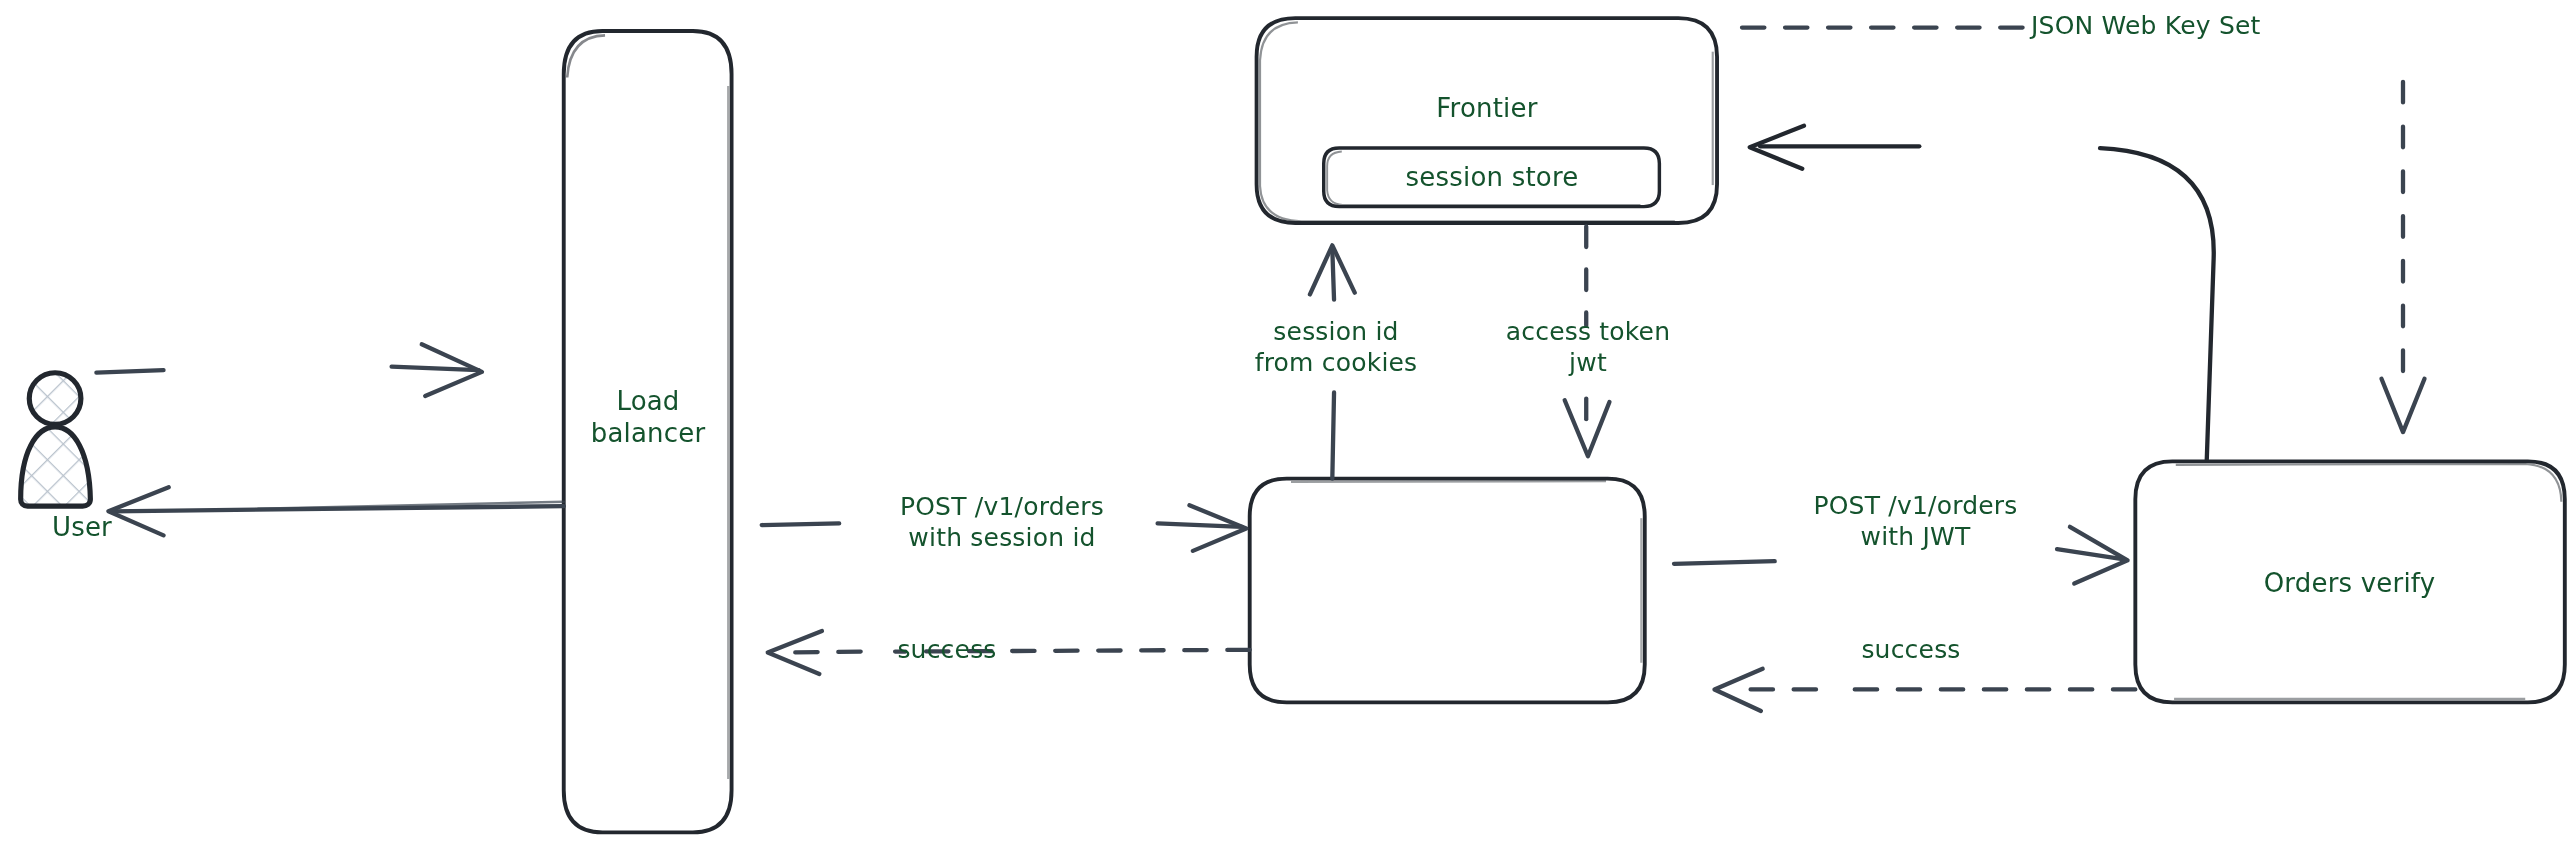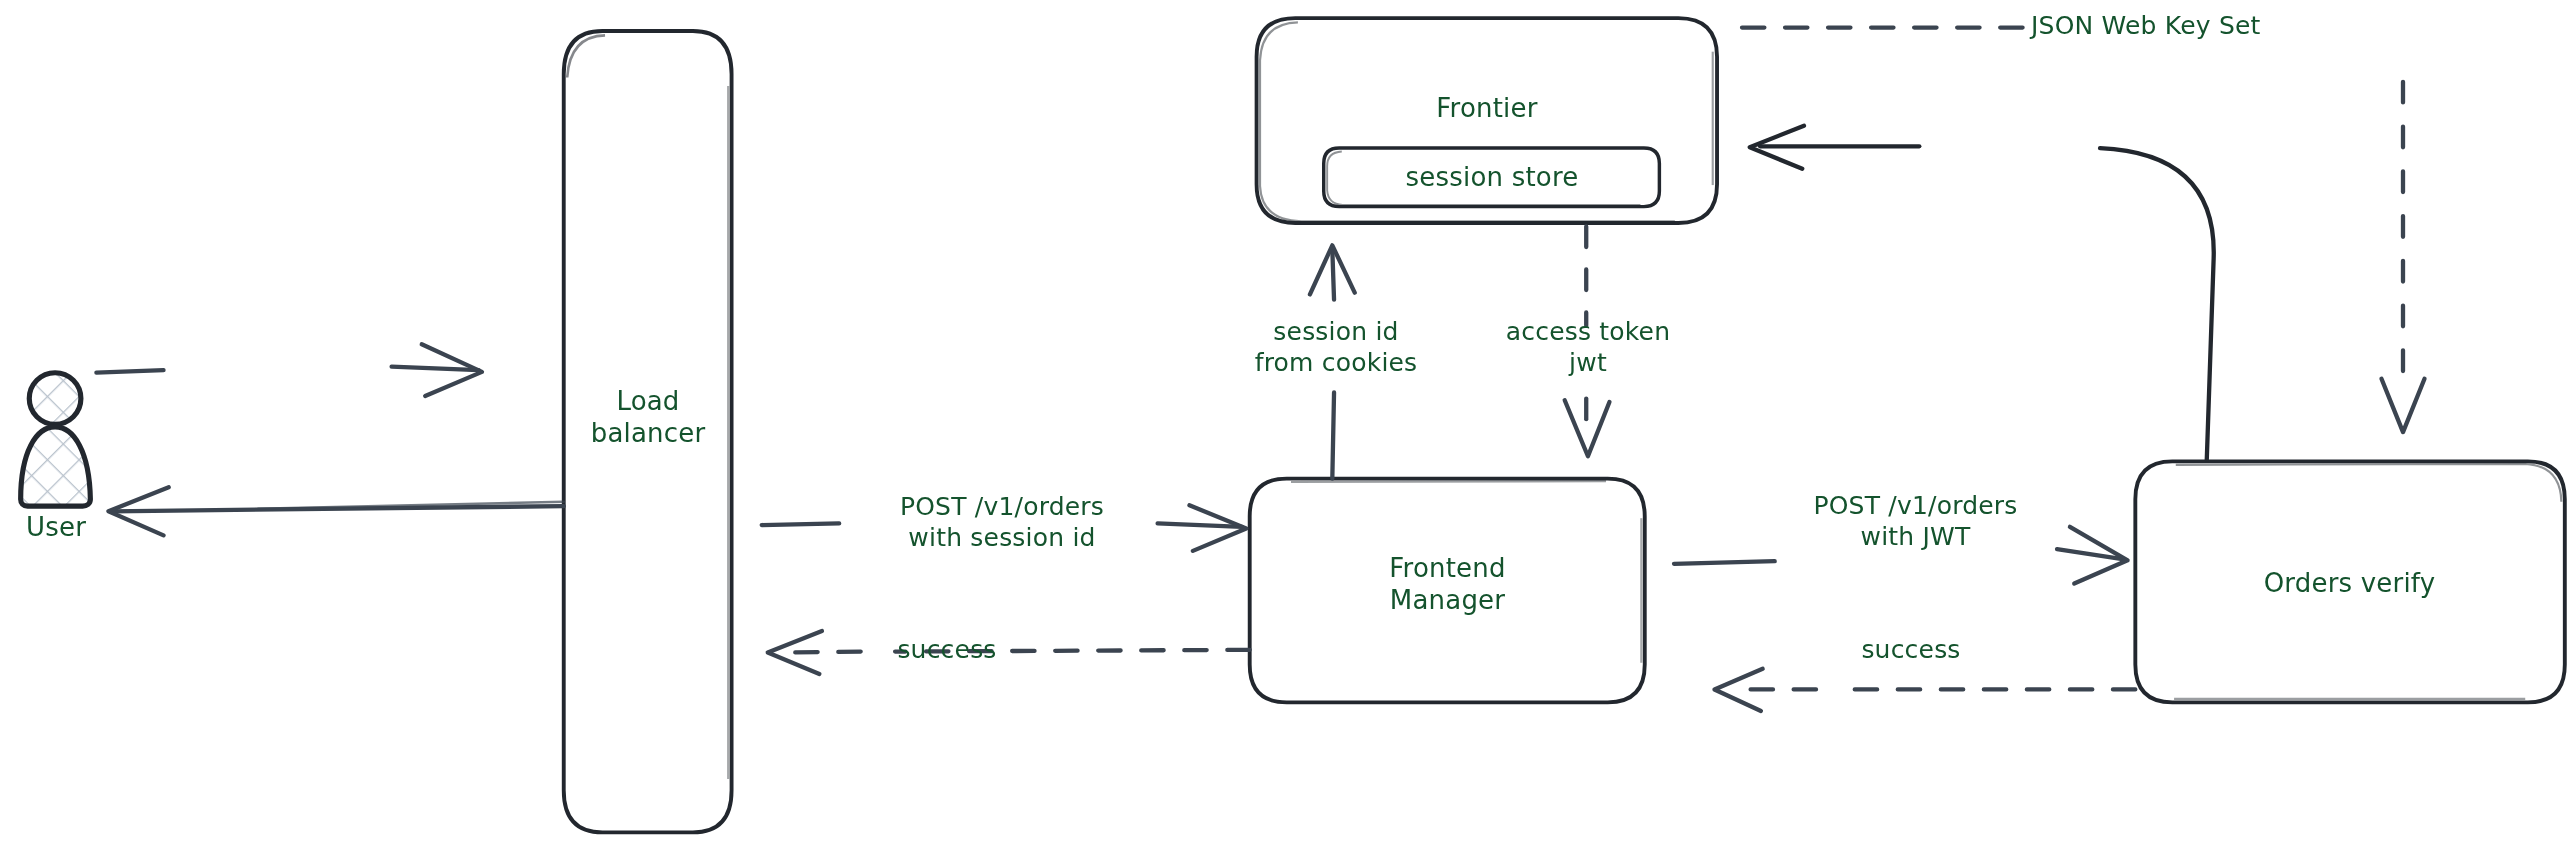--- a/index.html
+++ b/index.html
@@ -141,31 +141,29 @@
       <path d="M 2096 146 L 2033 171 L 2094 196" fill="none" stroke="#22272e" stroke-width="5" stroke-linecap="round" stroke-linejoin="round"></path>
     </g>
 
     <g>
       <path d="M 2024 32 L 2352 32" fill="none" stroke="#3b4450" stroke-width="5" stroke-dasharray="26 24" stroke-linecap="round"></path>
       <path d="M 2792 95 L 2792 440" fill="none" stroke="#3b4450" stroke-width="5" stroke-dasharray="24 28" stroke-linecap="round"></path>
       <path d="M 2767 440 L 2792 502 L 2817 440" fill="none" stroke="#3b4450" stroke-width="5" stroke-linecap="round" stroke-linejoin="round"></path>
     </g>
   </svg>
 
-  <div class="node-label actor-label" style="left:0px; top:512px; width:112px;">User</div>
+  <div class="node-label actor-label" style="left:0px; top:512px; width:112px;text-align:right;">User</div>
 
   <div class="node-label" style="left:564px; top:386px; width:168px;">Load
 balancer</div>
 
   <div class="node-label" style="left:1257px; top:93px; width:460px;">Frontier</div>
 
   <div class="node-label inner-label" style="left:1324px; top:162px; width:336px;">session store</div>
 
-  <div class="node-label" style="left:1250px; top:553px; width:395px;">Frontend
-Manager</div>
 
   <div class="node-label" style="left:2135px; top:568px; width:429px;">Orders verify</div>
 
 
   <div class="edge-label" style="left:843px; top:492px; width:318px;">POST /v1/orders
 with session id</div>
 
   <div class="edge-label" style="left:861px; top:635px; width:172px;">success</div>
 
   <div class="edge-label" style="left:1224px; top:317px; width:224px;">session id

